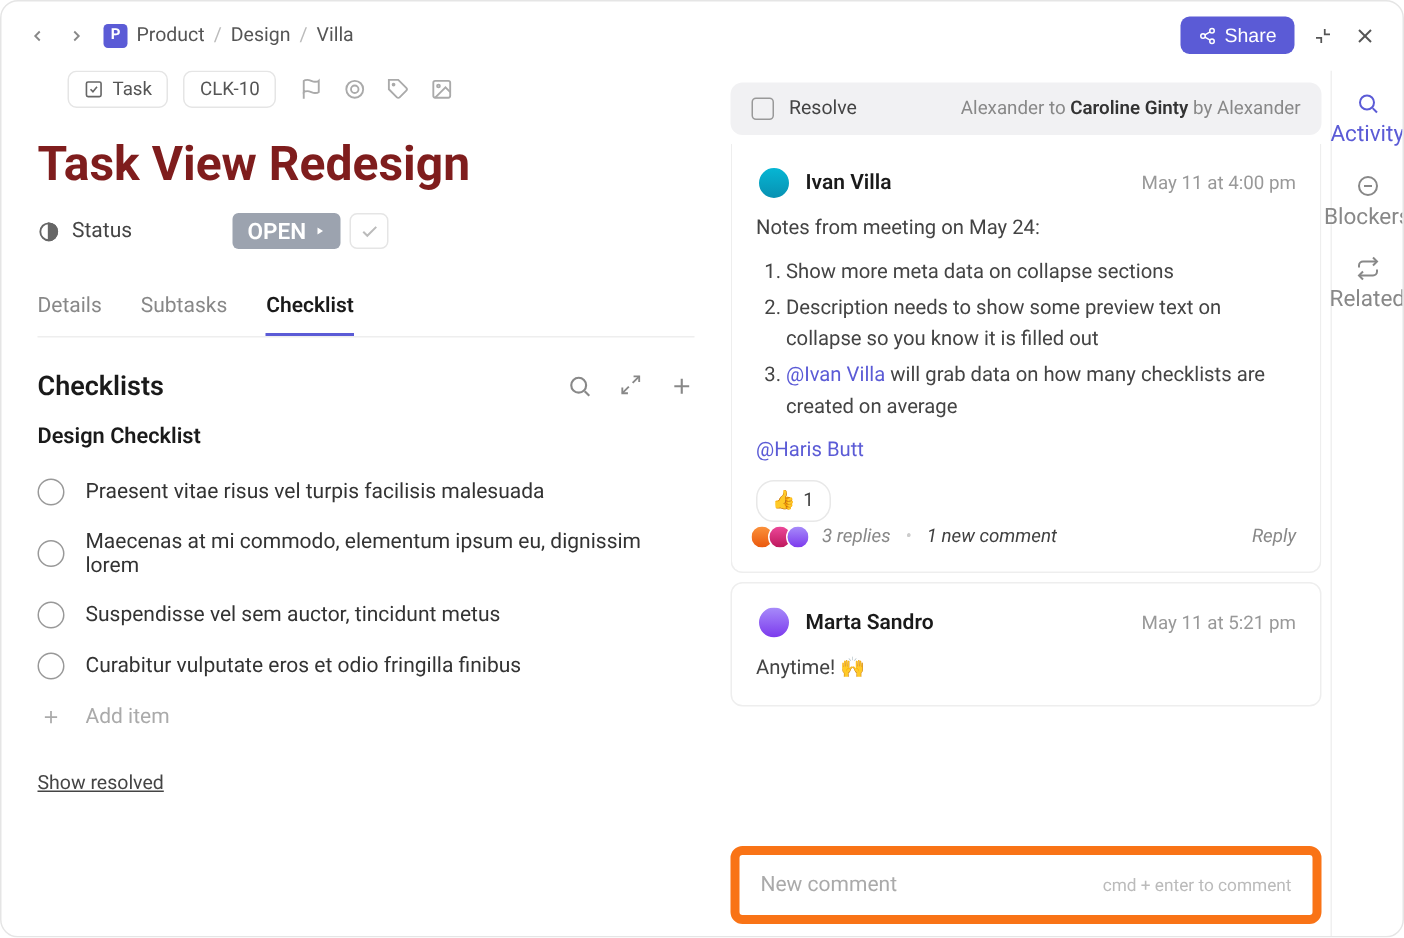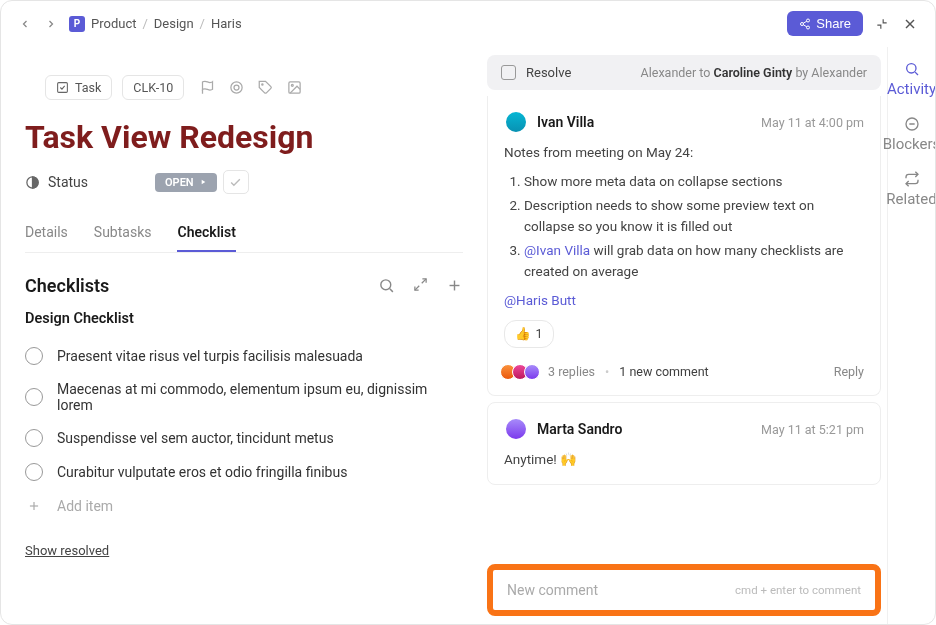--- a/index.html
+++ b/index.html
@@ -12,30 +12,30 @@
 .breadcrumb { display:flex; align-items:center; gap:6px; font-size:13px; color:#555; }
 .bc-icon { width:16px; height:16px; background:#5b5bd6; border-radius:3px; display:flex; align-items:center; justify-content:center; color:#fff; font-size:10px; font-weight:700; }
 .bc-sep { color:#bbb; }
 .topbar-right { display:flex; align-items:center; gap:10px; }
 .share-btn { background:#5b5bd6; color:#fff; border:none; border-radius:6px; padding:5px 12px; font-size:13px; font-weight:500; display:flex; align-items:center; gap:5px; cursor:pointer; }
 .icon-btn { width:18px; height:18px; color:#555; cursor:pointer; display:flex; align-items:center; justify-content:center; }
 
 .body { flex:1; display:flex; overflow:hidden; }
 
 .main { flex:1; padding:0 24px; overflow:auto; }
-.meta-row { display:flex; align-items:center; gap:10px; margin-top:28px;padding-left:20px; }
+.meta-row { display:flex; align-items:center; gap:10px; margin-top:0;padding-left:20px; }
 .meta-badge { display:flex; align-items:center; gap:6px; border:1px solid #e5e5e5; border-radius:6px; padding:4px 10px; font-size:12.5px; color:#555; }
 .meta-icons { display:flex; gap:14px; color:#aaa; margin-left:6px; }
 
 h1.title { font-size:32px; font-weight:700; margin:18px 0 14px; color:#7f1d1d; }
 
 .field-row { display:flex; align-items:center; margin:10px 0; font-size:14px; }
 .field-label { width:130px; display:flex; align-items:center; gap:8px; color:#444; }
 .field-icon { width:15px; height:15px; color:#666; }
-.status-pill { background:#9ca3af; color:#fff; font-size:11px; font-weight:600; padding:3px 10px; border-radius:4px; display:flex; align-items:center; gap:5px; }
+.status-pill { background:#9ca3af; color:#fff; font-size:15px; font-weight:600; padding:3px 10px; border-radius:4px; display:flex; align-items:center; gap:5px; }
 .status-check { width:26px; height:24px; border:1px solid #e5e5e5; border-radius:5px; display:flex; align-items:center; justify-content:center; color:#bbb; margin-left:6px; }
 .avatars { display:flex; }
 .avatar { width:24px; height:24px; border-radius:50%; border:2px solid #fff; margin-left:-6px; }
 .avatar:first-child { margin-left:0; }
 .av1{background:linear-gradient(#34d399,#059669);} .av2{background:linear-gradient(#f43f5e,#be123c);} .av3{background:linear-gradient(#f59e0b,#d97706);}
 .av4{background:linear-gradient(#06b6d4,#0891b2);} .av5{background:linear-gradient(#a78bfa,#7c3aed);} .av6{background:linear-gradient(#fb923c,#ea580c);} .av7{background:linear-gradient(#ec4899,#be185d);}
 
 .tabs { display:flex; gap:26px; border-bottom:1px solid #eee; margin-top:20px; }
 .tab { padding:10px 0; font-size:14px; color:#888; cursor:pointer; border-bottom:2px solid transparent; }
 .tab.active { color:#1a1a1a; font-weight:600; border-bottom-color:#5b5bd6; }
@@ -63,21 +63,21 @@
 .comment-card.first { border-top-left-radius:0; border-top-right-radius:0; border-top:none; }
 .comment-head { display:flex; align-items:center; justify-content:space-between; margin-bottom:8px; }
 .comment-user { display:flex; align-items:center; gap:9px;text-align:right; }
 .comment-user b { font-size:14px; font-weight:600; }
 .comment-time { font-size:12.5px; color:#999; }
 .comment-body { font-size:13.5px; color:#444; line-height:1.55; }
 .comment-body ol { margin:8px 0 8px 20px; }
 .comment-body ol li { margin:3px 0; }
 .mention { color:#5b5bd6; }
 .react-pill { display:inline-flex; align-items:center; gap:5px; border:1px solid #e8e8e8; border-radius:12px; padding:3px 10px; font-size:12.5px; margin-top:10px; }
-.thread-footer { display:flex; align-items:flex-start; justify-content:space-between; margin-top:14px; font-size:12.5px; color:#888; }
+.thread-footer { display:flex; align-items:flex-start; justify-content:space-between; font-size:12.5px; color:#888;font-style:italic; }
 .thread-left { display:flex; align-items:center; gap:8px; }
 .dot-sep{color:#ccc;margin:0 2px;}
 .new-c { color:#404040; }
 .reply-btn { color:#888; }
 .mini-avs { display:flex; }
 .mini-avs .avatar { width:16px; height:16px; border-width:1.5px; margin-left:-4px; }
 
 .composer { margin-top:auto; margin-bottom:8px; border:6px solid #f97316; border-radius:8px; padding:12px 14px; display:flex; align-items:center; justify-content:space-between; }
 .composer-ph { color:#aaa; font-size:14px; }
 .composer-hint { font-size:11.5px; color:#bbb; }
@@ -104,21 +104,21 @@
           <svg width="12" height="12" viewBox="0 0 24 24" fill="none" stroke="currentColor" stroke-width="2.5">
             <polyline points="9 18 15 12 9 6"></polyline>
           </svg>
         </span>
       <div class="breadcrumb">
         <span class="bc-icon">P</span>
         <span>Product</span>
         <span class="bc-sep">/</span>
         <span>Design</span>
         <span class="bc-sep">/</span>
-        <span>Haris</span>
+        <span>Villa</span>
       </div>
     </div>
     <div class="topbar-right">
       <button class="share-btn">
         <svg width="12" height="12" viewBox="0 0 24 24" fill="none" stroke="currentColor" stroke-width="2">
             <circle cx="18" cy="5" r="3"></circle>
             <circle cx="6" cy="12" r="3"></circle>
             <circle cx="18" cy="19" r="3"></circle>
             <line x1="8.5" y1="10.5" x2="15.5" y2="6.5"></line>
             <line x1="8.5" y1="13.5" x2="15.5" y2="17.5"></line>

